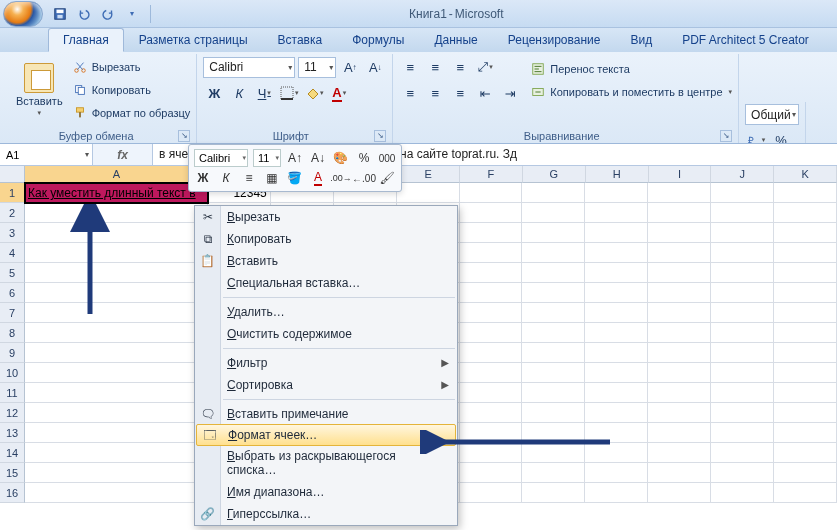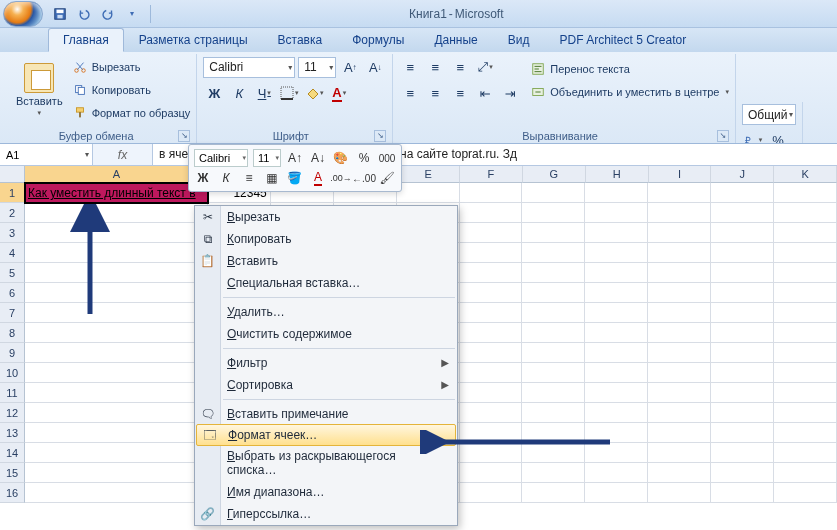--- a/index.html
+++ b/index.html
@@ -117,20 +117,21 @@
     <span>Книга1</span><span class="title-dash">-</span><span>Microsoft</span>
   </div>
 </div>
 
 <div class="tabs">
   <div class="tab active">Главная</div>
   <div class="tab">Разметка страницы</div>
   <div class="tab">Вставка</div>
   <div class="tab">Формулы</div>
   <div class="tab">Данные</div>
+  <div class="tab">Рецензирование</div>
   <div class="tab">Вид</div>
   <div class="tab">PDF Architect 5 Creator</div>
 </div>
 
 <div class="ribbon">
 
   <div class="group">
     <div class="grow">
       <div class="bigbtn">
         <div class="bigicon"></div>
@@ -233,21 +234,21 @@
             </span>
           <span>Перенос текста</span>
         </div>
         <div class="srow">
           <span class="sicon">
               <svg viewBox="0 0 16 16">
                 <rect x="2" y="4" width="12" height="8" fill="#e7f0df" stroke="#7ba24a"></rect>
                 <path d="M5 8h6" stroke="#3a6a18"></path>
               </svg>
             </span>
-          <span>Объединить и уместить в центре</span>
+          <span>Копировать и поместить в центре</span>
           <span style="font-size:7px;color:#555;margin-left:2px;">▾</span>
         </div>
       </div>
     </div>
     <div class="group-label"><span>Выравнивание</span><span class="launch">↘</span></div>
   </div>
 
   <div class="group" style="min-width:58px;margin-top:48px;">
     <div class="stack" style="gap:4px;">
       <div class="fontcombo" style="width:54px;">
@@ -264,21 +265,21 @@
     </div>
     <div class="group-label"><span>Число</span></div>
   </div>
 </div>
 
 <div class="fxrow">
   <div class="namebox">
       <span>A1</span>
     </div>
   <div class="fxbtns">
-    <span style="font-style:italic;color:#666;">fx</span>
+    <span style="font-style:italic;color:#666;font-weight:bold;">fx</span>
   </div>
   <div class="fxinput">в ячейке Excel 2003, 2007, 2010. Узнай это на сайте toprat.ru. Зд</div>
 </div>
 
 <div class="minitoolbar">
   <div class="mtrow">
     <div class="mfont">
         <span>Calibri</span>
       </div>
     <div class="msize">

